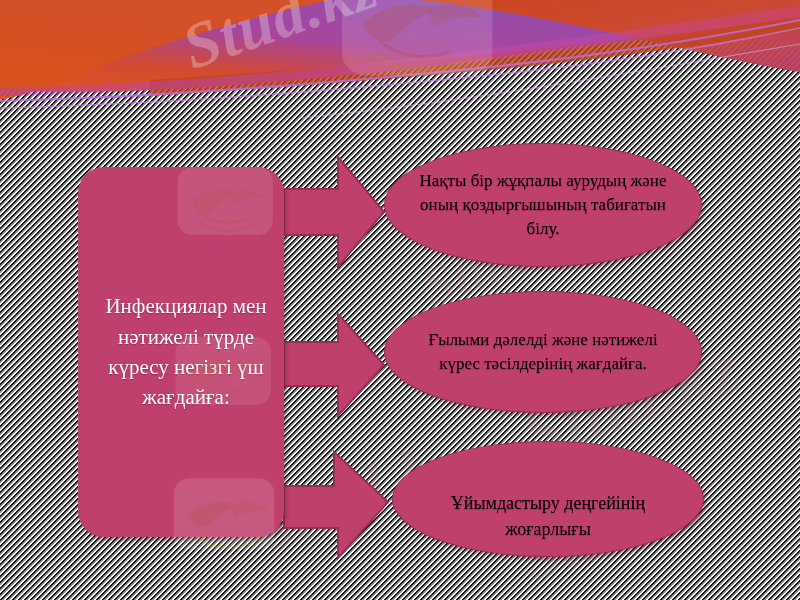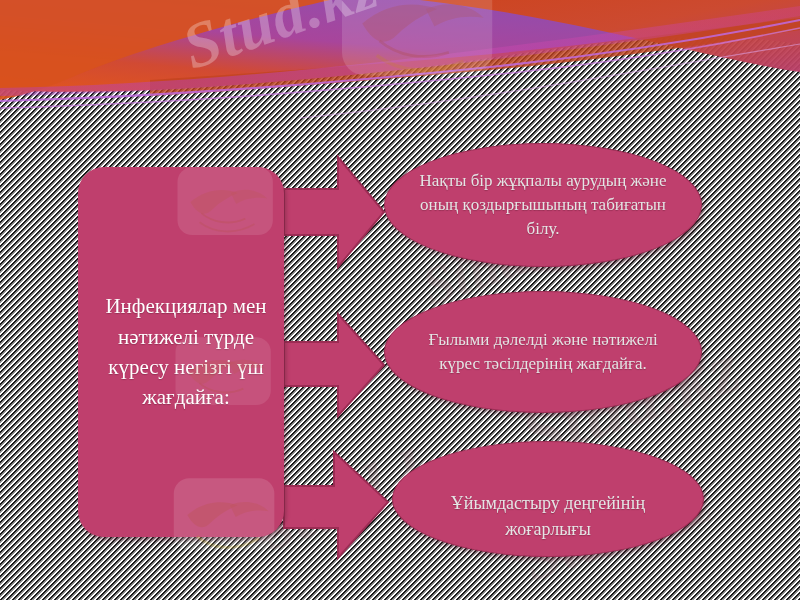--- a/index.html
+++ b/index.html
@@ -108,21 +108,21 @@
     position: absolute;
     background: #bf3f6d;
     border: 1.5px solid #9c2c54;
     border-radius: 50%;
     display: flex;
     align-items: center;
     justify-content: center;
     box-shadow: 2px 3px 4px rgba(90, 30, 50, 0.40);
   }
   .ellipse-text {
-    color: #e5e5e5;
+    color: #000000;
     text-align: center;
     font-size: 17px;
     line-height: 1.42;
     padding: 0 34px;
     text-shadow: 0 1px 1px rgba(80,20,40,0.35);
   }
 
   .ellipse-1 { left: 384px; top: 143px; width: 316px; height: 122px; }
   .ellipse-2 { left: 384px; top: 291px; width: 316px; height: 120px; }
   .ellipse-3 { left: 392px; top: 441px; width: 310px; height: 114px; }

